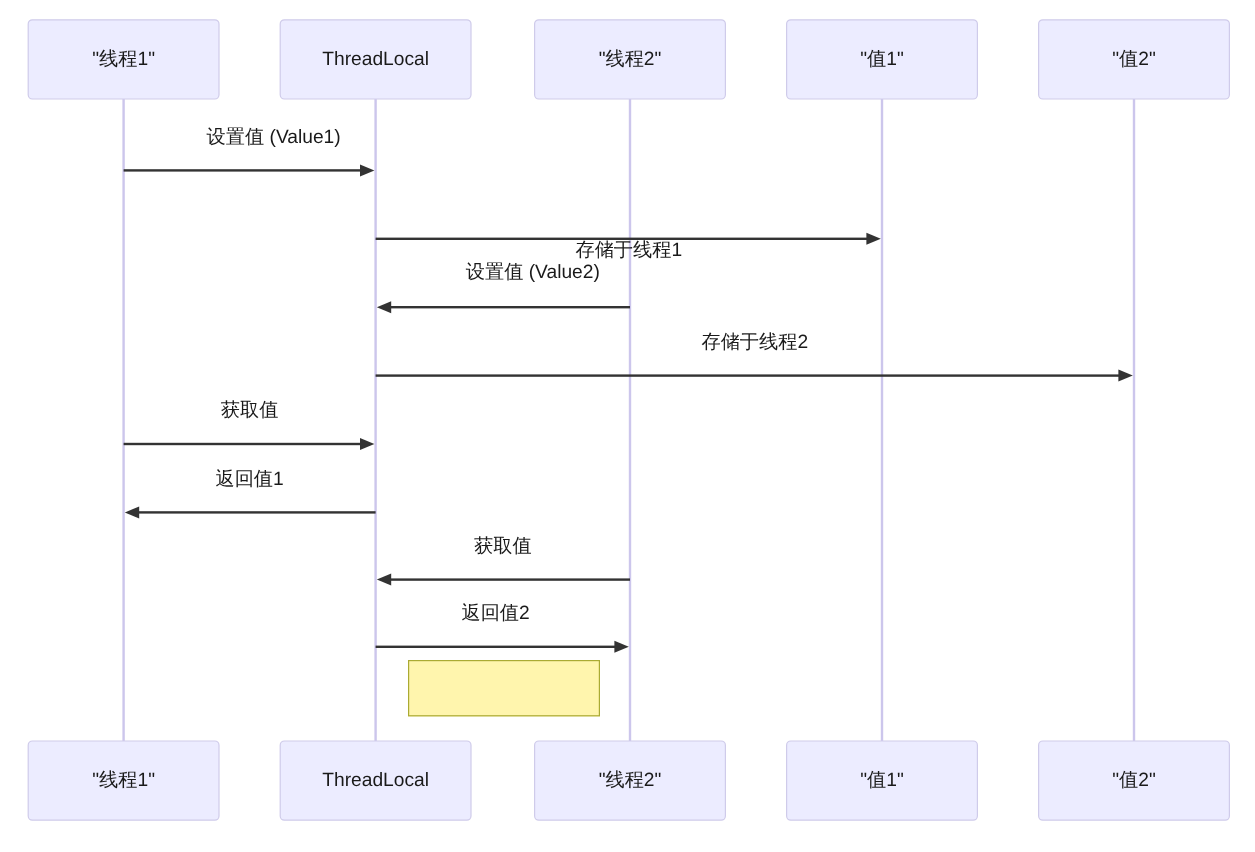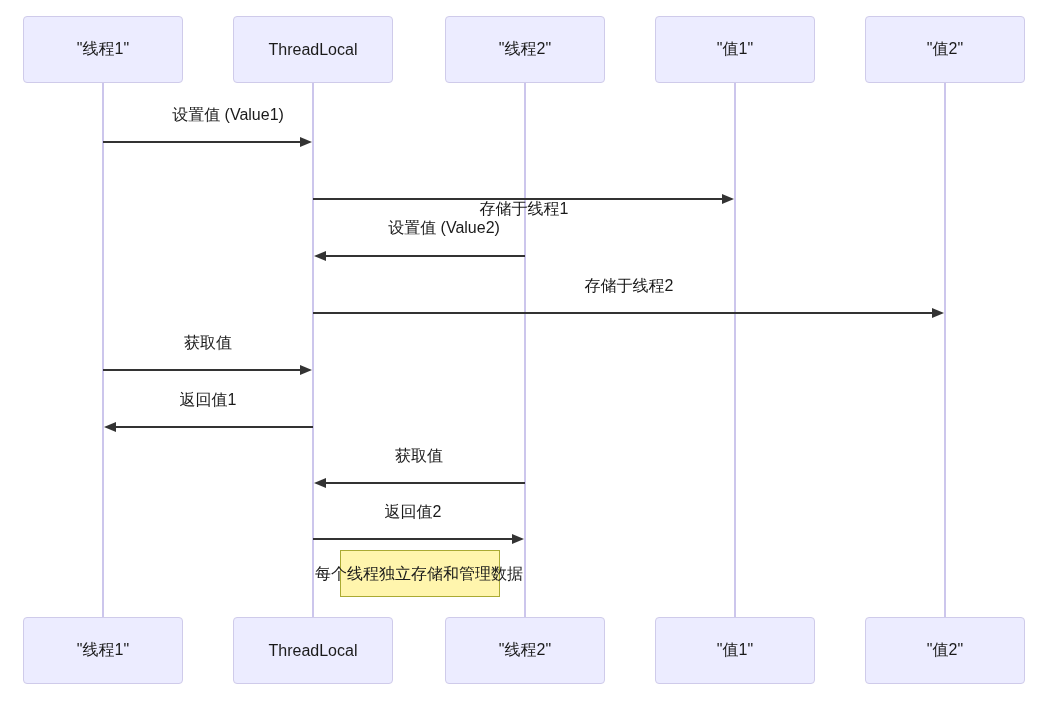--- a/index.html
+++ b/index.html
@@ -132,14 +132,13 @@
     <div class="msg-label" style="left: 208px; top: 389px; text-align: right;">返回值1</div>
     <div class="arrow-line" style="left: 114px; top: 426px; width: 199px;"></div>
     <div class="arrow-head left" style="left: 104px; top: 422px;"></div>
     <div class="msg-label" style="left: 419px; top: 445px;">获取值</div>
     <div class="arrow-line" style="left: 324px; top: 482px; width: 201px;"></div>
     <div class="arrow-head left" style="left: 314px; top: 478px;"></div>
     <div class="msg-label" style="left: 413px; top: 501px;">返回值2</div>
     <div class="arrow-line" style="left: 313px; top: 538px; width: 201px;"></div>
     <div class="arrow-head right" style="left: 512px; top: 534px;"></div>
     <div class="note-box" style="left: 340px; top: 550px; width: 160px; height: 47px;"></div>
-    <div class="note-label" style="left: 419px; top: 574px;">每个线程独立存储和管理数据</div>
   </div>
 
 </body></html>

